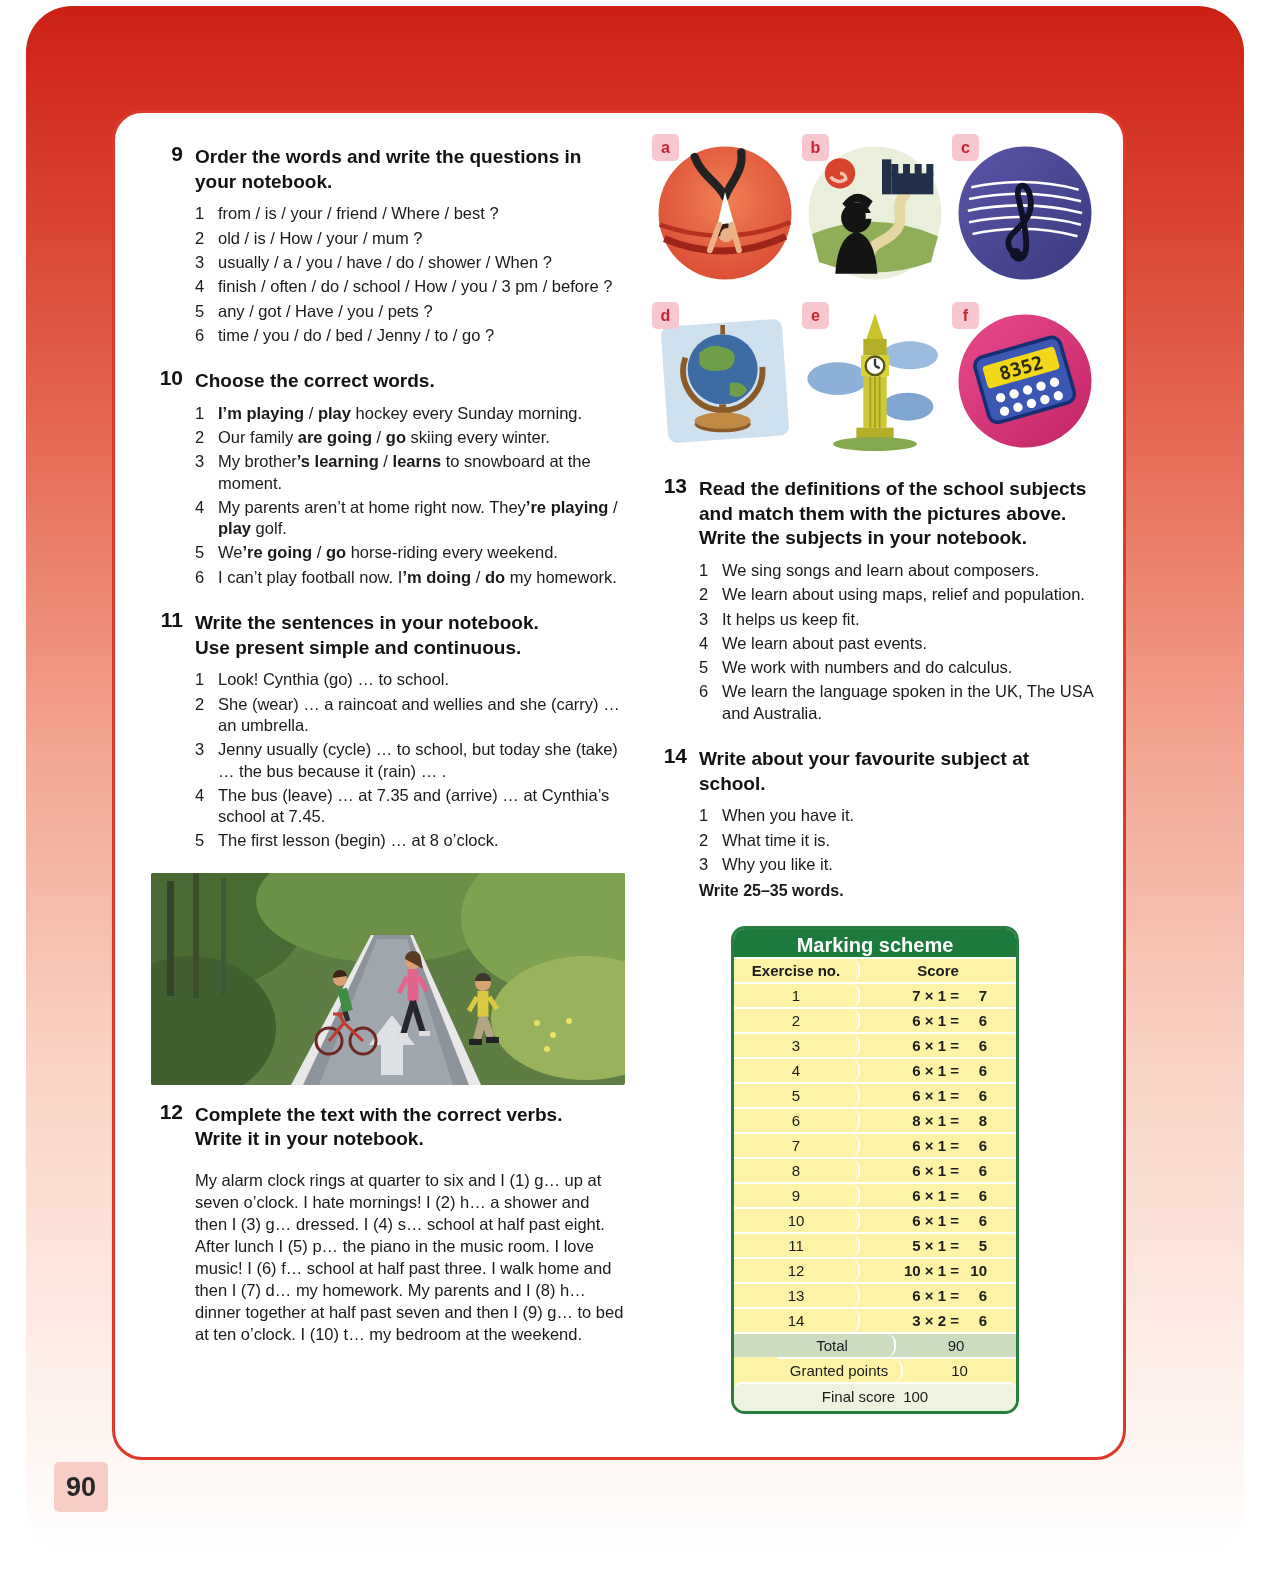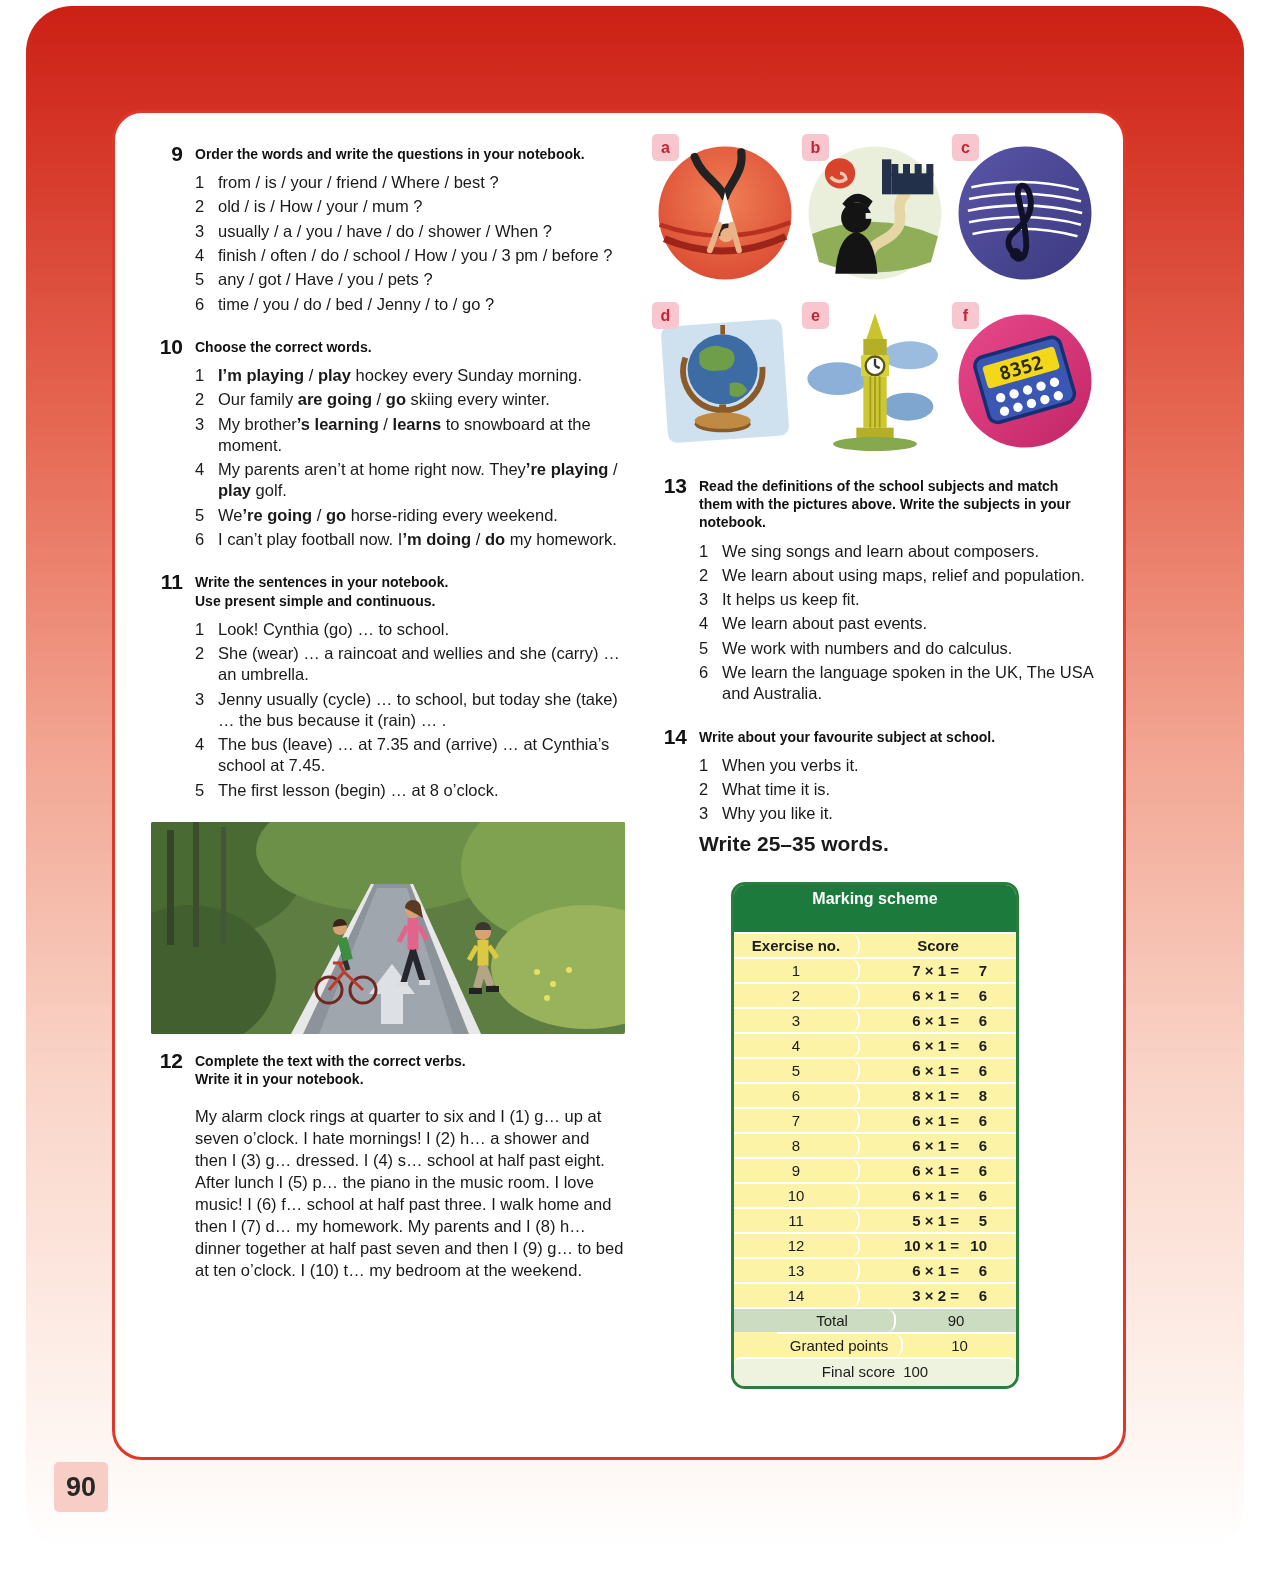--- a/index.html
+++ b/index.html
@@ -29,29 +29,29 @@
   .col-left  { position:absolute; left:36px;  top:30px; width:474px; }
   .col-right { position:absolute; left:540px; top:24px; width:440px; }
 
   .exercise { display:flex; margin-bottom:18px; color:#1a1a1a; }
   .ex-num {
     flex:none; width:44px; padding-right:12px; text-align:right;
     font-weight:bold; font-size:21px; line-height:1.05; color:#121212;
   }
   .ex-body { flex:1; min-width:0; }
   .ex-title, .ex-title2 {
-    font-weight:bold; font-size:14px; line-height:1.3; color:#121212;
+    font-weight:bold; font-size:19px; line-height:1.3; color:#121212;
   }
   .ex-title { margin:2px 0 0; }
   .ex-title-block { margin-bottom:9px; }
   .ex-item { display:flex; font-size:16.5px; line-height:1.29; margin-bottom:3px; }
   .it-num { flex:none; width:14px; }
   .it-text { flex:1; padding-left:9px; }
   .ex-text { font-size:16.5px; line-height:1.33; margin-top:18px; }
-  .ex-note { font-weight:bold; font-size:21px; margin-top:7px; padding-left:23px; }
+  .ex-note { font-weight:bold; font-size:16px; margin-top:7px; padding-left:23px; }
   b { font-weight:700; }
 
   .photo {
     width:474px; height:212px; margin:4px 0 16px 0;
     border-radius:2px; overflow:hidden; display:block;
   }
 
   .pics {
     display:grid; grid-template-columns:repeat(3,1fr);
     gap:16px 10px; margin-bottom:18px;
@@ -64,22 +64,22 @@
     display:flex; align-items:center; justify-content:center;
     border-radius:5px; z-index:2;
   }
 
   .scheme {
     width:288px; margin:26px auto 0;
     border:3px solid #2a7d3e; border-radius:14px; overflow:hidden;
     font-size:15px; color:#1c1c1c; background:#fcf3a6;
   }
   .scheme-title {
-    background:#1b7a3c; color:#ffffff; font-weight:bold; font-size:16px;
-    text-align:center; padding:5px 0 24px;
+    background:#1b7a3c; color:#ffffff; font-weight:bold; font-size:20px;
+    text-align:center; padding:5px 0 0;
   }
   .srow { display:grid; grid-template-columns:126px 1fr; background:#fcf3a6; border-top:2px solid #ffffff; }
   .srow:first-of-type { border-top:none; }
   .srow > div { padding:3px 0; text-align:center; }
   .scol-no { border-right:2px solid #ffffff;border-radius:9px; }
   .scol-score { display:flex; justify-content:center;font-weight:bold; }
   .scol-score .expr { width:70px; text-align:right; }
   .scol-score .val  { width:28px; text-align:right; }
   .shead { font-weight:bold; }
   .srow.total { background:#cbdcc0;padding-left:36px; }
@@ -423,21 +423,21 @@
       </section>
 
       <section class="exercise">
         <div class="ex-num">14</div>
         <div class="ex-body">
           <div class="ex-title-block">
             <div class="ex-title">Write about your favourite subject at school.</div>
           </div>
           <div class="ex-item">
               <span class="it-num">1</span>
-              <span class="it-text">When you verbs it.</span>
+              <span class="it-text">When you have it.</span>
             </div>
           <div class="ex-item">
               <span class="it-num">2</span>
               <span class="it-text">What time it is.</span>
             </div>
           <div class="ex-item">
               <span class="it-num">3</span>
               <span class="it-text">Why you like it.</span>
             </div>
           <div class="ex-note" style="padding-left:0;">Write 25–35 words.</div>

